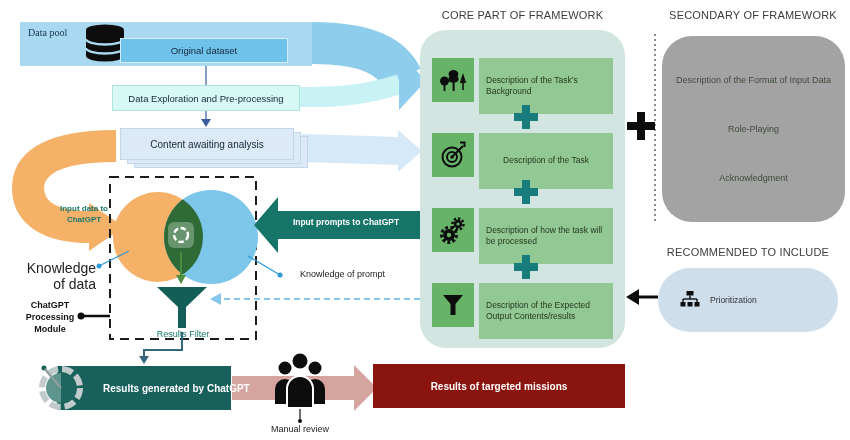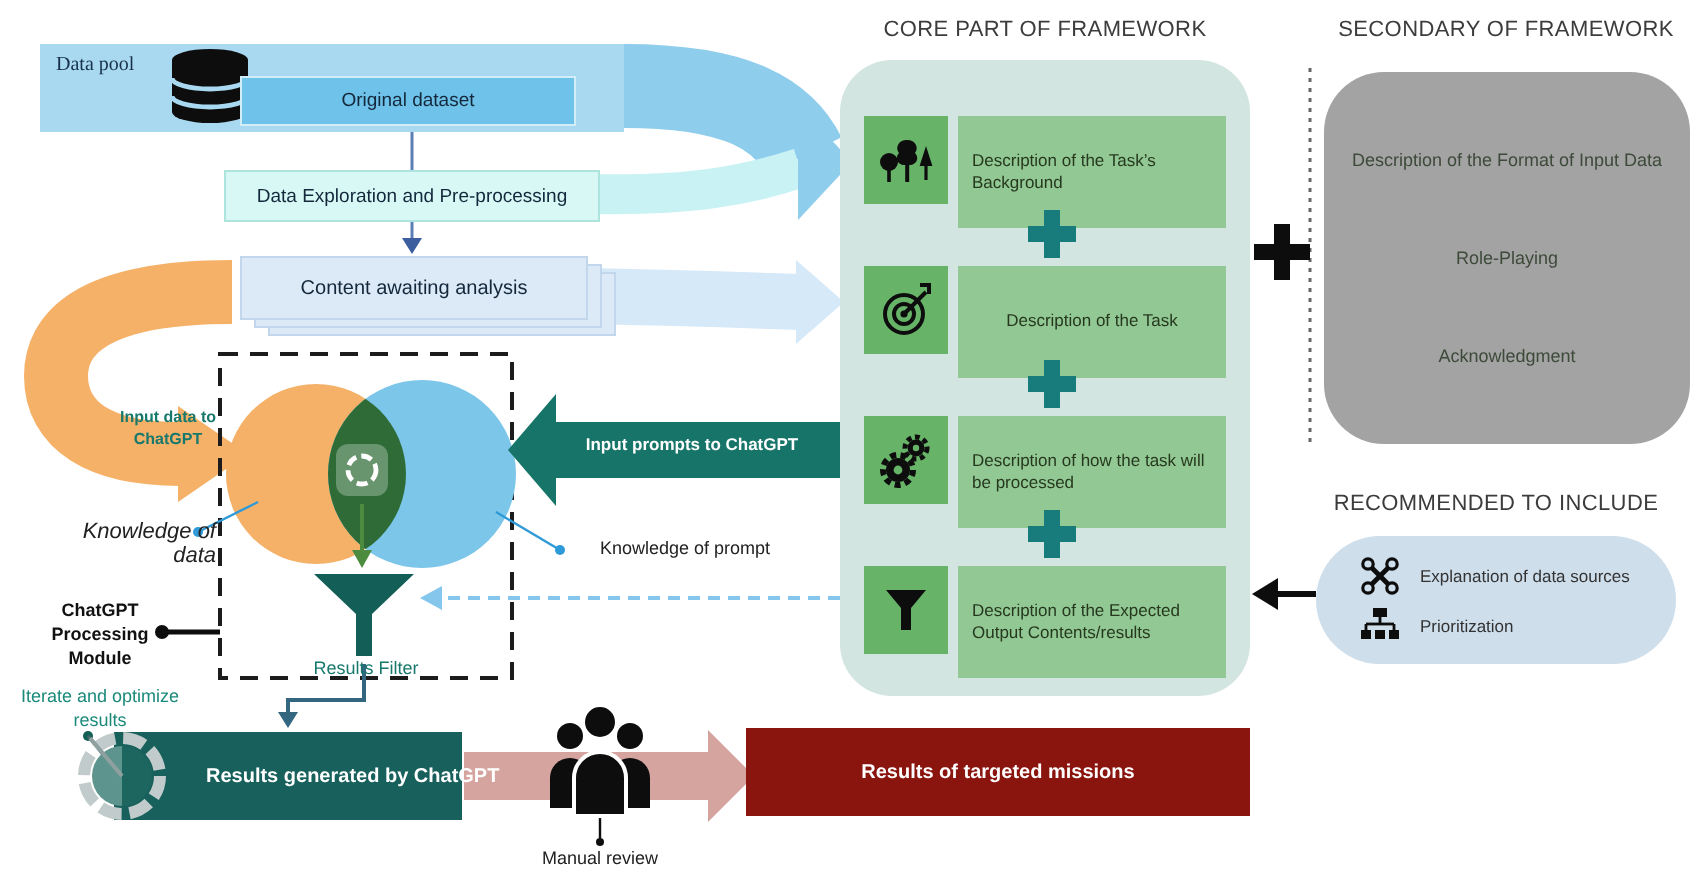--- a/index.html
+++ b/index.html
@@ -20,21 +20,21 @@
     display:flex;align-items:center;justify-content:center;font-size:9.5px;color:#14283c;}
   .stack-layer{background:#dce9f6;border:1px solid #c2d6ec;}
   .stack3{left:134px;top:136px;width:172px;height:30px;}
   .stack2{left:127px;top:132px;width:172px;height:30px;}
   .stack1{left:120px;top:128px;width:172px;height:30px;display:flex;align-items:center;justify-content:center;
     font-size:10px;color:#14283c;}
 
   
   .lbl-input-data{left:48px;top:204px;width:72px;font-size:8px;font-weight:bold;color:#17786c;text-align:center;line-height:1.35;}
   .lbl-input-prompts{left:280px;top:217px;width:132px;font-size:8.5px;font-weight:bold;color:#fff;text-align:center;}
-  .lbl-kdata{left:26px;top:260px;width:82px;font-size:11px;color:#222;text-align:right;font-style:italic;}
+  .lbl-kdata{left:14px;top:260px;width:82px;font-size:14px;color:#222;text-align:right;}
   .lbl-kprompt{left:285px;top:269px;width:100px;font-size:9px;color:#222;text-align:right;}
   .lbl-module{left:20px;top:299px;width:60px;font-size:9px;font-weight:bold;color:#111;text-align:center;white-space:pre-line;line-height:1.35;}
   .lbl-rfilter{left:143px;top:329px;width:80px;font-size:9px;color:#17786c;text-align:center;}
   .lbl-iterate{left:8px;top:343px;width:84px;font-size:9px;color:#1b8a7a;text-align:center;line-height:1.3;}
   .results-gen{left:57px;top:366px;width:174px;height:44px;background:#17605c;display:flex;align-items:center;
     padding-left:46px;box-sizing:border-box;font-size:10px;font-weight:bold;color:#fff;white-space:nowrap;}
   .iter-circle{left:36px;top:363px;width:50px;height:50px;}
   .lbl-manual{left:266px;top:424px;width:68px;font-size:9px;color:#222;text-align:center;}
   .missions-box{left:373px;top:364px;width:252px;height:44px;background:#8a140e;display:flex;align-items:center;
     justify-content:center;font-size:10px;font-weight:bold;color:#fff;}
@@ -191,21 +191,20 @@
   <div class="abs stack-layer stack1 lyr2">Content awaiting analysis</div>
 
   <div class="abs lbl-input-data lyr2">Input data to ChatGPT</div>
   <div class="abs lbl-input-prompts lyr2">Input prompts to ChatGPT</div>
   <div class="abs lbl-kdata lyr2">Knowledge of data</div>
   <div class="abs lbl-kprompt lyr2">Knowledge of prompt</div>
   <div class="abs lbl-module lyr2">ChatGPT
 Processing
 Module</div>
   <div class="abs lbl-rfilter lyr2">Results Filter</div>
-  <div class="abs lbl-iterate lyr2">Iterate and optimize results</div>
 
   <div class="abs results-gen lyr2">Results generated by ChatGPT</div>
   <svg class="abs iter-circle lyr3" viewBox="0 0 50 50">
     <circle cx="25" cy="25" r="19" fill="none" stroke="#c2cbcb" stroke-width="6" stroke-dasharray="11 4"></circle>
     <path d="M25,10 a15,15 0 0 0 0,30 z" fill="#5d948d"></path>
     <path d="M25,10 a15,15 0 0 1 0,30 z" fill="#1d6660"></path>
     <line x1="25" y1="25" x2="9" y2="6" stroke="#8fa0a0" stroke-width="2"></line>
   </svg>
   <div class="abs lbl-manual lyr2">Manual review</div>
   <div class="abs missions-box lyr2">Results of targeted missions</div>
@@ -262,31 +261,20 @@
 
   <div class="abs sec-title secondary-title lyr2">SECONDARY OF FRAMEWORK</div>
   <div class="abs secondary-container lyr2">
     <div class="secondary-item">Description of the Format of Input Data</div>
     <div class="secondary-item">Role-Playing</div>
     <div class="secondary-item">Acknowledgment</div>
   </div>
 
   <div class="abs sec-title reco-title lyr2">RECOMMENDED TO INCLUDE</div>
   <div class="abs reco-container lyr2">
-    <div class="reco-row">
-      <svg width="20" height="20" viewBox="0 0 20 20">
-        <line x1="4" y1="4" x2="16" y2="16" stroke="#0d0d0d" stroke-width="2.4"></line>
-        <line x1="16" y1="4" x2="4" y2="16" stroke="#0d0d0d" stroke-width="2.4"></line>
-        <circle cx="4" cy="4" r="2.6" fill="#cedeeb" stroke="#0d0d0d" stroke-width="1.6"></circle>
-        <circle cx="16" cy="4" r="2.6" fill="#cedeeb" stroke="#0d0d0d" stroke-width="1.6"></circle>
-        <circle cx="4" cy="16" r="2.6" fill="#cedeeb" stroke="#0d0d0d" stroke-width="1.6"></circle>
-        <circle cx="16" cy="16" r="2.6" fill="#cedeeb" stroke="#0d0d0d" stroke-width="1.6"></circle>
-      </svg>
-      <span class="reco-label">Explanation of data sources</span>
-    </div>
     <div class="reco-row">
       <svg width="20" height="20" viewBox="0 0 20 20">
         <rect x="6.5" y="1" width="7" height="4.5" fill="#0d0d0d"></rect>
         <line x1="10" y1="5.5" x2="10" y2="9" stroke="#0d0d0d" stroke-width="1.4"></line>
         <line x1="3" y1="9" x2="17" y2="9" stroke="#0d0d0d" stroke-width="1.4"></line>
         <line x1="3" y1="9" x2="3" y2="12" stroke="#0d0d0d" stroke-width="1.4"></line>
         <line x1="17" y1="9" x2="17" y2="12" stroke="#0d0d0d" stroke-width="1.4"></line>
         <rect x="0.5" y="12" width="5" height="4.5" fill="#0d0d0d"></rect>
         <rect x="7.5" y="12" width="5" height="4.5" fill="#0d0d0d"></rect>
         <rect x="14.5" y="12" width="5" height="4.5" fill="#0d0d0d"></rect>

